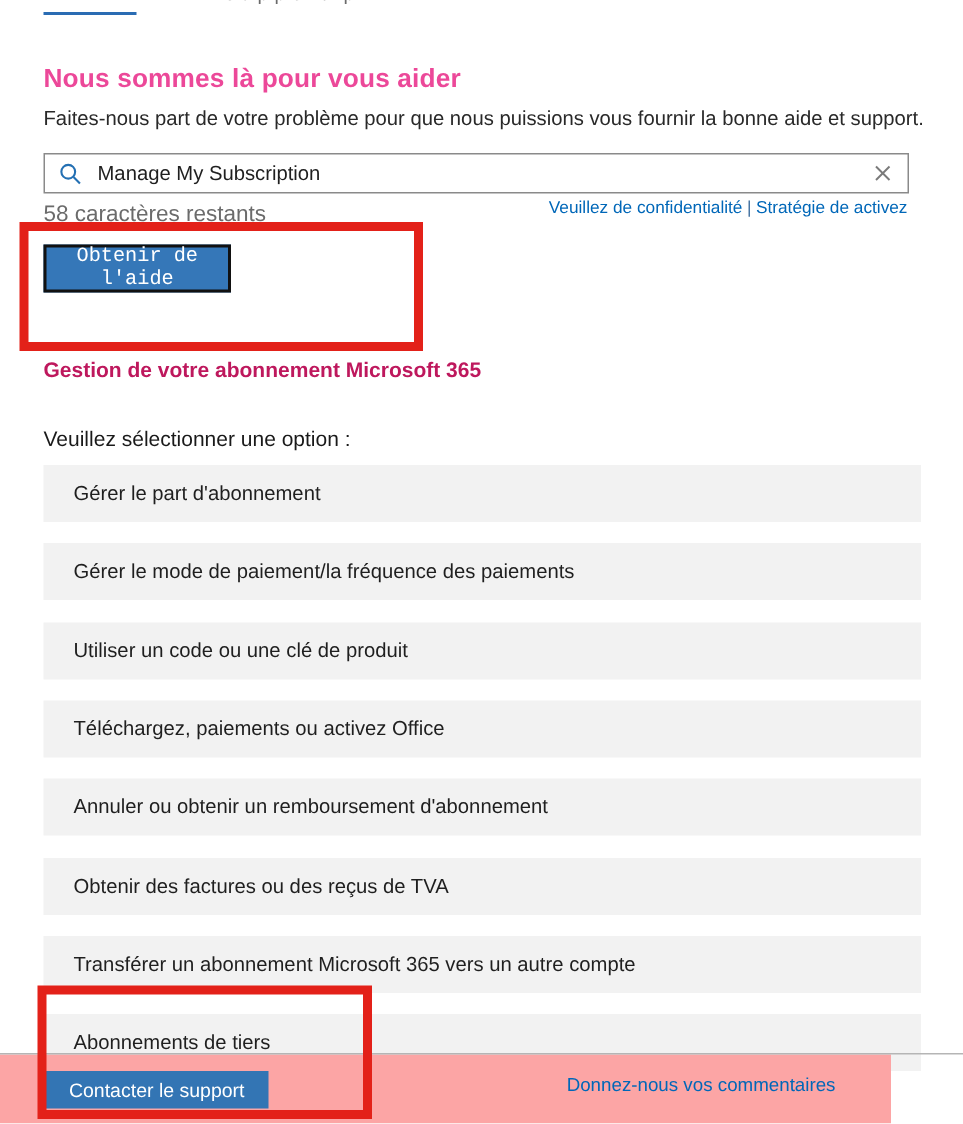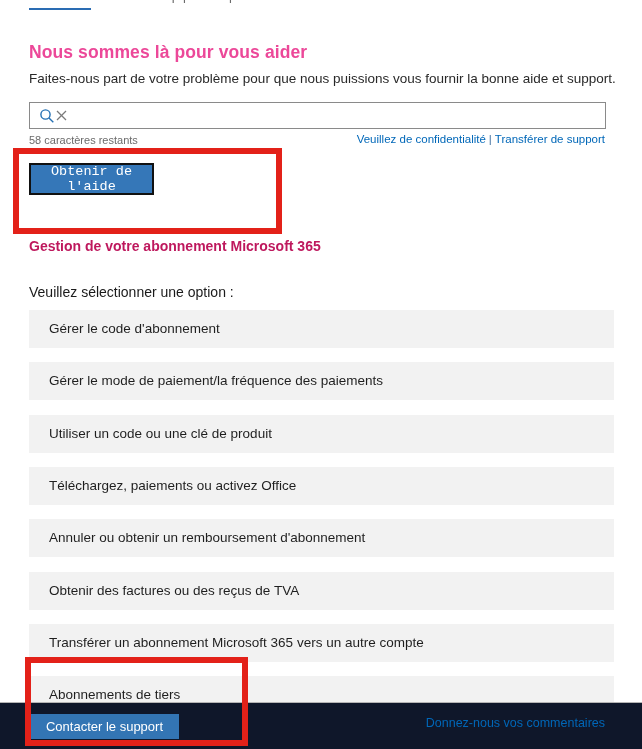--- a/index.html
+++ b/index.html
@@ -21,41 +21,41 @@
   .page-subtitle{left:29px;top:71px;font-size:13.5px;color:#292929;}
 
   
   .search-box{left:29px;top:102px;width:577px;height:27px;border:1px solid #8a8a8a;background:#fff;
     box-sizing:border-box;display:flex;align-items:center;}
   .search-box .mag{margin-left:9px;display:flex;align-items:center;}
   .search-input{border:none;outline:none;flex:1;margin-left:8px;font-size:13.5px;color:#1f1f1f;
     font-family:"Liberation Sans","DejaVu Sans",sans-serif;background:transparent;}
   .clear-btn{margin-right:10px;display:flex;align-items:center;cursor:pointer;background:none;border:none;padding:0;}
 
-  .chars-remaining{left:29px;top:134px;font-size:11px;color:#6b6b6b;}
+  .chars-remaining{left:29px;top:134px;font-size:15px;color:#6b6b6b;}
   .privacy-links{right:37px;top:133px;font-size:11.5px;color:#0067b8;}
   .privacy-links a{color:#0067b8;text-decoration:none;}
   .privacy-links .sep{color:#3f6f9f;padding:0 3px;}
 
   
   .get-help-btn{left:29px;top:163px;width:125px;height:32px;background:#3577b8;border:2px solid #111111;
     color:#ffffff;font-size:13.5px;box-sizing:border-box;display:flex;align-items:center;justify-content:center;
     font-family:Liberation Mono, monospace;cursor:pointer;}
 
   
   .section-title{left:29px;top:238px;font-size:14px;font-weight:bold;color:#be185d;}
   .select-prompt{left:29px;top:284px;font-size:14px;font-weight:normal;color:#1a1a1a;}
 
   
   .option{left:29px;width:585px;height:38px;background:#f2f2f2;box-sizing:border-box;
     font-size:13.5px;color:#1f1f1f;line-height:38px;padding-left:20px;cursor:pointer;z-index:1;}
 
   
   .divider{left:0;top:702px;width:642px;height:1px;background:#b5b5b5;z-index:3;}
-  .footer{left:0;top:703px;width:642px;height:46px;background:#0f172a;z-index:2;}
+  .footer{left:0;top:703px;width:594px;height:46px;background:#fca5a5;z-index:2;}
   .contact-btn{position:absolute;left:30px;top:11px;width:149px;height:25px;background:#3375b4;border:none;
     color:#ffffff;font-size:13px;display:flex;align-items:center;justify-content:center;
     font-family:"Liberation Sans","DejaVu Sans",sans-serif;cursor:pointer;}
   .feedback-link{position:absolute;right:37px;top:13px;font-size:12.5px;color:#0067b8;text-decoration:none;}
 
   
   .anno{border:6px solid #e32119;box-sizing:border-box;z-index:10;pointer-events:none;background:transparent;}
   .anno-top{left:13px;top:148px;width:269px;height:86px;}
   .anno-bottom{left:25px;top:657px;width:223px;height:89px;}
 </style>
@@ -70,38 +70,39 @@
 <div class="abs page-title">Nous sommes là pour vous aider</div>
 <div class="abs page-subtitle">Faites-nous part de votre problème pour que nous puissions vous fournir la bonne aide et support.</div>
 
 <div class="abs search-box">
   <span class="mag">
     <svg width="16" height="16" viewBox="0 0 16 16">
       <circle cx="6.5" cy="6.5" r="4.6" fill="none" stroke="#2470b3" stroke-width="1.4"></circle>
       <line x1="10" y1="10" x2="14.3" y2="14.3" stroke="#2470b3" stroke-width="1.4"></line>
     </svg>
   </span>
+  <input class="search-input" type="text" value="Manage My Subscription" style="">
   <button class="clear-btn">
     <svg width="13" height="13" viewBox="0 0 13 13">
       <line x1="2" y1="2" x2="11" y2="11" stroke="#7a7a7a" stroke-width="1.3"></line>
       <line x1="11" y1="2" x2="2" y2="11" stroke="#7a7a7a" stroke-width="1.3"></line>
     </svg>
   </button>
 </div>
 
 <div class="abs chars-remaining">58 caractères restants</div>
 
-<div class="abs privacy-links"><a href="#">Veuillez de confidentialité</a><span class="sep">|</span><a href="#">Transférer de support</a></div>
+<div class="abs privacy-links"><a href="#">Veuillez de confidentialité</a><span class="sep">|</span><a href="#">Stratégie de activez</a></div>
 
 <button class="abs get-help-btn">Obtenir de l'aide</button>
 
 <div class="abs section-title">Gestion de votre abonnement Microsoft 365</div>
 <div class="abs select-prompt">Veuillez sélectionner une option :</div>
 
-<div class="abs option" style="top:310px">Gérer le code d'abonnement</div>
+<div class="abs option" style="top:310px">Gérer le part d'abonnement</div>
 <div class="abs option" style="top:362px">Gérer le mode de paiement/la fréquence des paiements</div>
 <div class="abs option" style="top:415px">Utiliser un code ou une clé de produit</div>
 <div class="abs option" style="top:467px">Téléchargez, paiements ou activez Office</div>
 <div class="abs option" style="top:519px">Annuler ou obtenir un remboursement d'abonnement</div>
 <div class="abs option" style="top:572px">Obtenir des factures ou des reçus de TVA</div>
 <div class="abs option" style="top:624px">Transférer un abonnement Microsoft 365 vers un autre compte</div>
 <div class="abs option" style="top:676px">Abonnements de tiers</div>
 
 <div class="abs divider"></div>
 <div class="abs footer">

